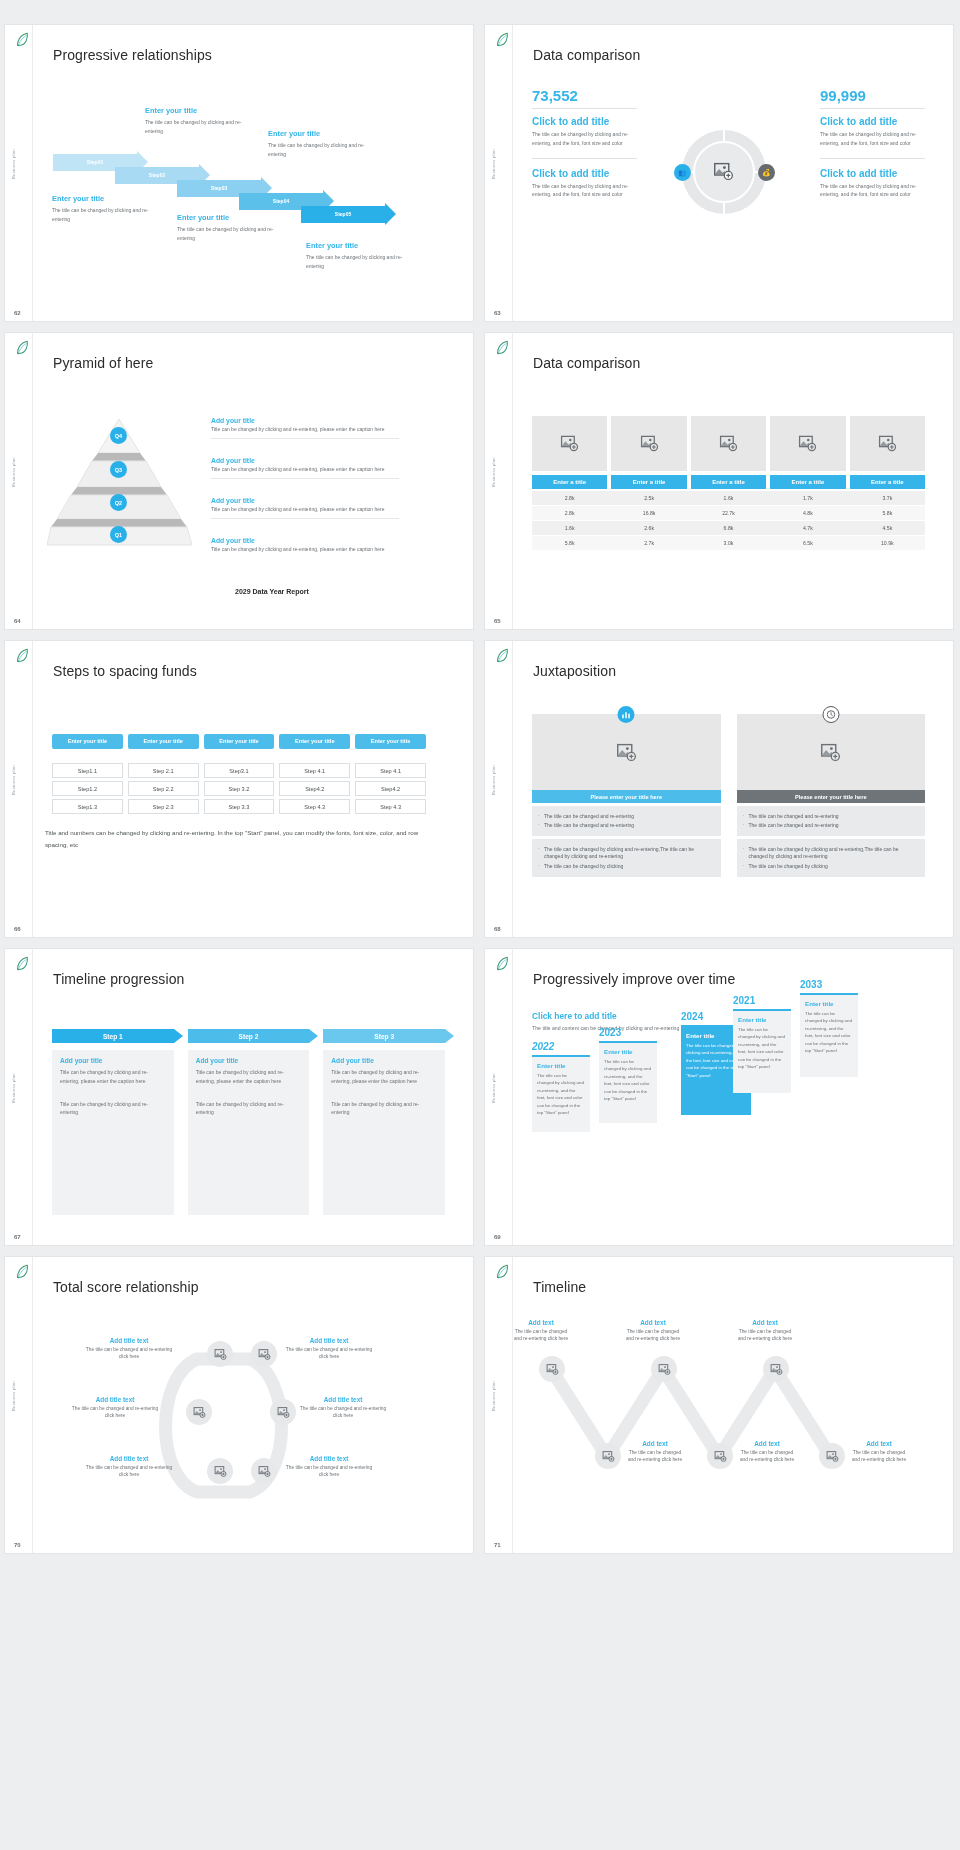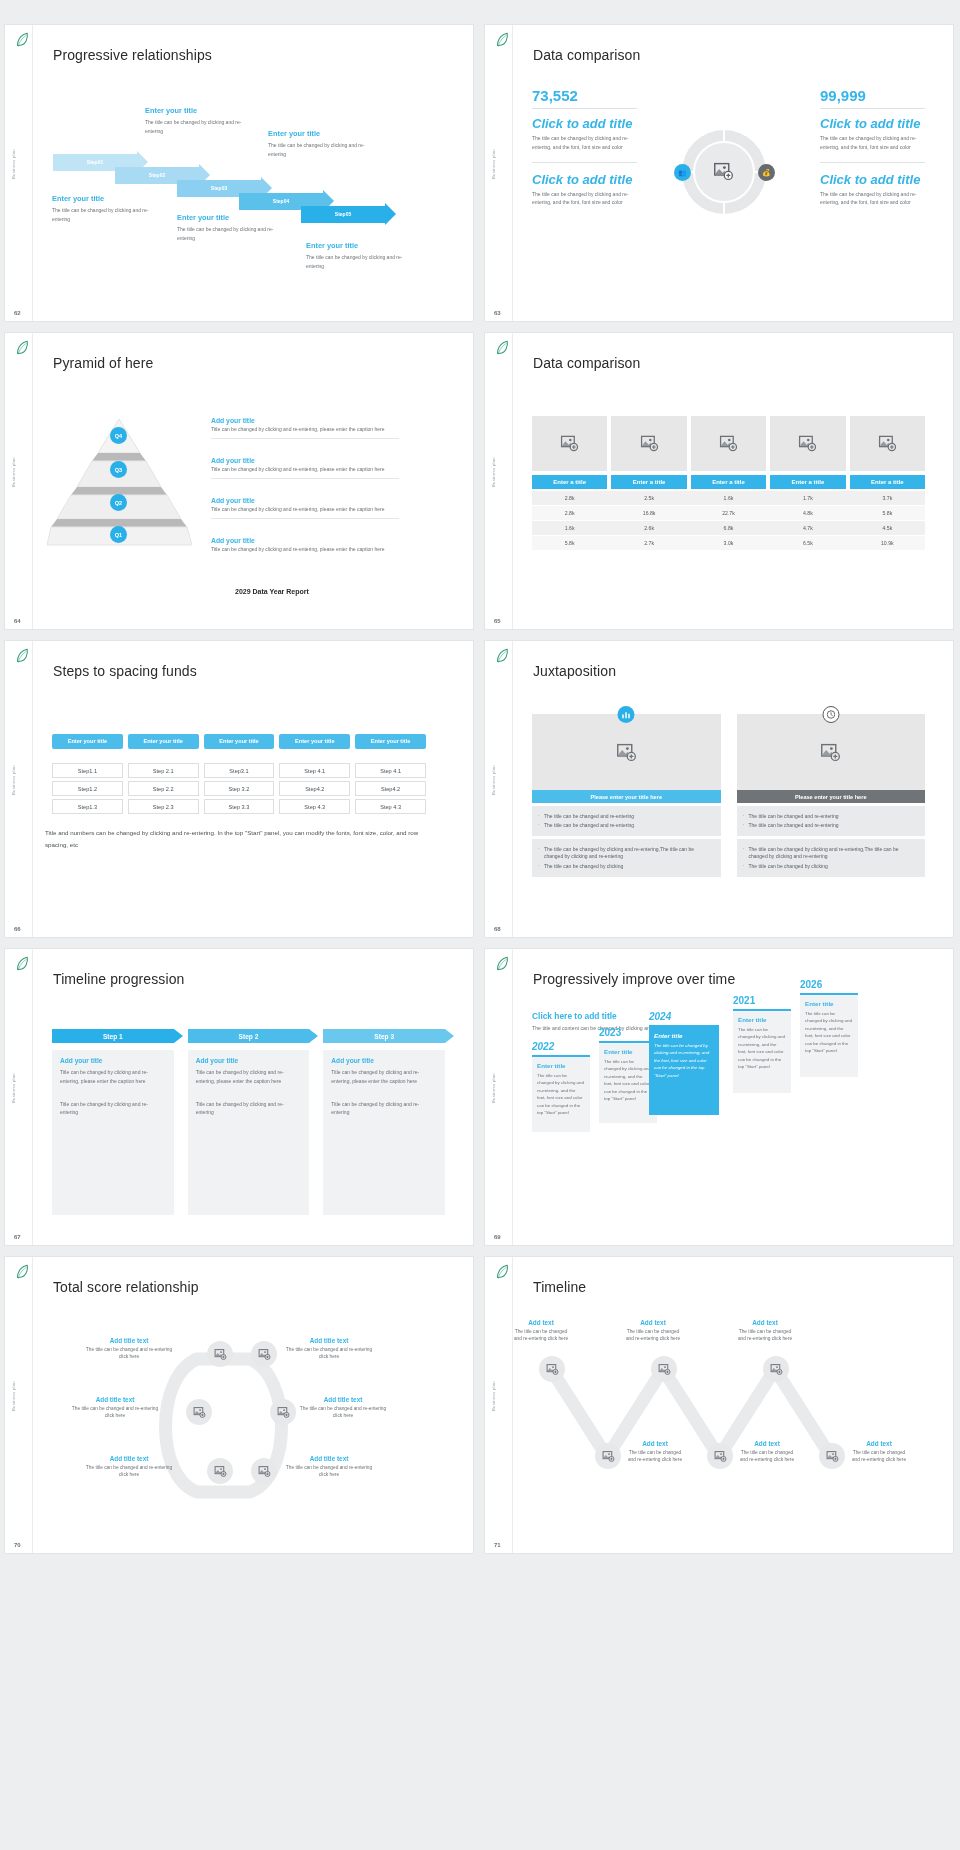--- a/index.html
+++ b/index.html
@@ -34,21 +34,21 @@
     border-left:11px solid var(--c);
   }
   .arw span{ position:absolute; left:0; right:0; text-align:center; color:#fff; font-size:5px; font-weight:bold; top:5px;}
   .cap { position:absolute; width:104px; }
   .cap h4{ font-size:7.4px; color:#36b5e8; font-weight:bold; margin-bottom:3px;}
   .cap p{ font-size:5px; color:#6d7276; line-height:1.7; }
 
   
   .bignum{ font-size:15px; font-weight:bold; color:#36b5e8; }
   .hr{ height:1px; background:#dfe2e4; margin:4px 0 7px; }
-  .blk h5{ font-size:13px; color:#36b5e8; font-weight:bold; margin-bottom:3px;font-style:italic;}
+  .blk h5{ font-size:10px; color:#36b5e8; font-weight:bold; margin-bottom:3px;}
   .blk p{ font-size:5px; color:#6d7276; line-height:1.75; }
   .donut{ position:absolute; width:84px; height:84px; border-radius:50%; background:#e6e7e9; }
   .donut:before{ content:""; position:absolute; left:50%; top:0; width:2px; height:100%; background:#fff; transform:translateX(-50%);}
   .donut:after{ content:""; position:absolute; top:50%; left:0; height:2px; width:100%; background:#fff; transform:translateY(-50%);}
   .donut-in{ position:absolute; left:11px; top:11px; width:62px; height:62px; border-radius:50%; background:#e9eaec; border:2px solid #fff; z-index:2;}
   .pin{ position:absolute; width:17px; height:17px; border-radius:50%; display:flex; align-items:center; justify-content:center; color:#fff; font-size:7px; z-index:4;}
 
   
   .imgic{ position:relative; display:inline-block; }
   .imgic svg{ display:block; }
@@ -540,38 +540,38 @@
           </div>
   </div>
   <div style="position:absolute;left:114px;top:78px;width:58px;">
     <div class="yr" style="margin-bottom:3px;">2023</div>
     <div class="ytop"></div>
     <div class="ycard" style="height:80px;">
       <h6>Enter title</h6>
       <p>The title can be changed by clicking and re-entering, and the font, font size and color can be changed in the top "Start" panel</p>
           </div>
   </div>
-  <div style="position:absolute;left:164px;top:62px;width:70px;font-style:italic;">
+  <div style="position:absolute;left:196px;top:62px;width:70px;">
     <div class="yr" style="margin-bottom:3px;">2024</div>
     <div class="ytop"></div>
     <div class="ycard active" style="height:88px;">
       <h6>Enter title</h6>
       <p>The title can be changed by clicking and re-entering, and the font, font size and color can be changed in the top "Start" panel</p>
           </div>
   </div>
   <div style="position:absolute;left:248px;top:46px;width:58px;">
     <div class="yr" style="margin-bottom:3px;">2021</div>
     <div class="ytop"></div>
     <div class="ycard" style="height:82px;">
       <h6>Enter title</h6>
       <p>The title can be changed by clicking and re-entering, and the font, font size and color can be changed in the top "Start" panel</p>
           </div>
   </div>
   <div style="position:absolute;left:315px;top:30px;width:58px;">
-    <div class="yr" style="margin-bottom:3px;">2026</div>
+    <div class="yr" style="margin-bottom:3px;">2033</div>
     <div class="ytop"></div>
     <div class="ycard" style="height:82px;">
       <h6>Enter title</h6>
       <p>The title can be changed by clicking and re-entering, and the font, font size and color can be changed in the top "Start" panel</p>
           </div>
   </div>
   <span class="pg">69</span>
 </div>
     </div>
 

